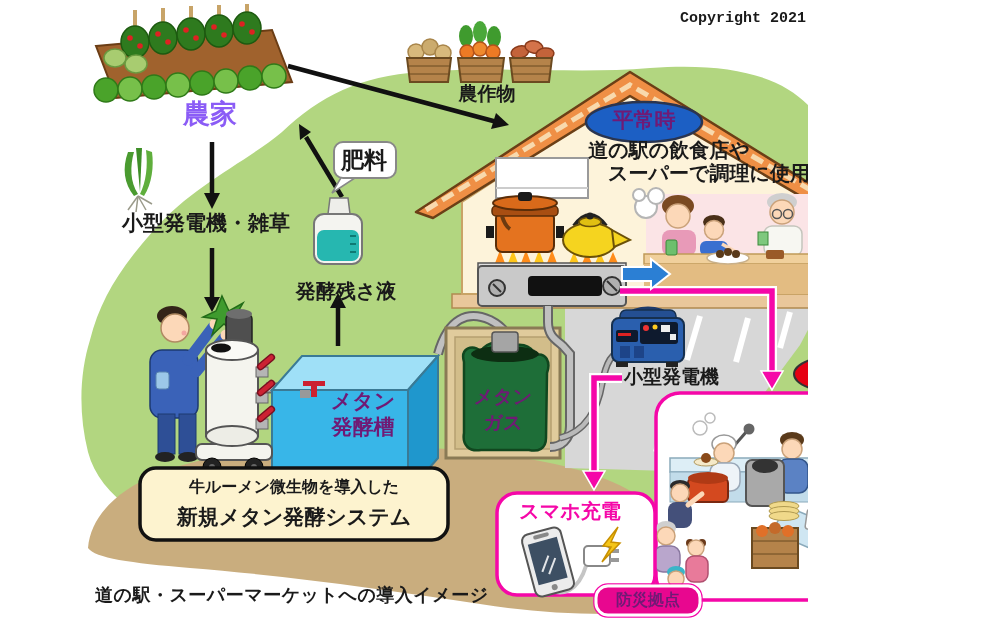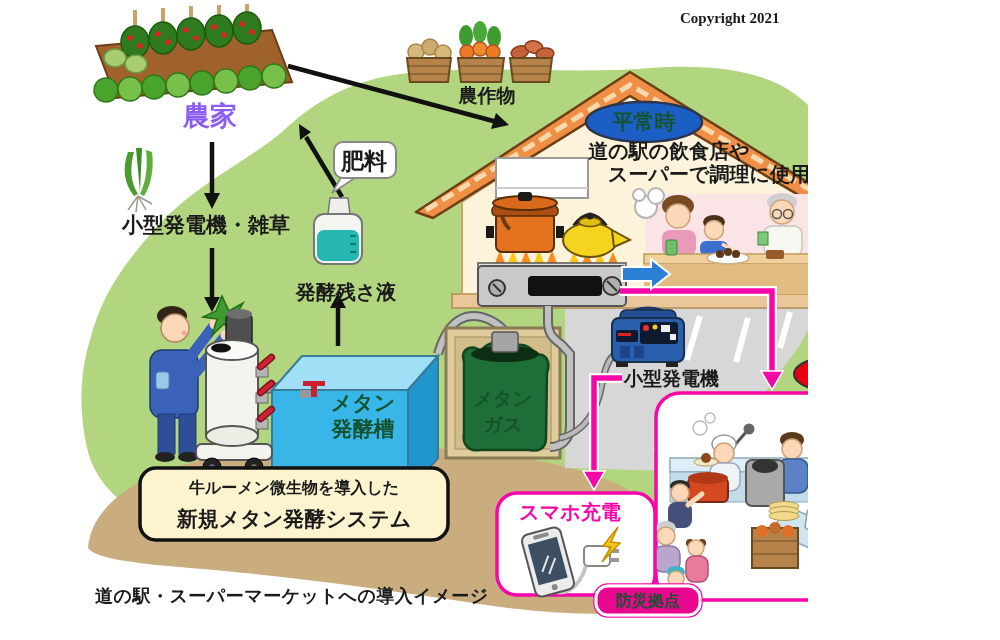--- a/index.html
+++ b/index.html
@@ -1,21 +1,21 @@
 <!DOCTYPE html>
 <html><head>
 <meta charset="utf-8">
 <style>
   html,body{margin:0;padding:0;background:#fff;}
   .stage{position:relative;width:808px;height:640px;background:#fff;overflow:hidden;
-         font-family:Liberation Serif, serif;}
+         font-family:Liberation Mono, monospace;}
   .stage svg{position:absolute;left:0;top:0;}
   .lbl{position:absolute;white-space:nowrap;font-weight:bold;color:#1a1a1a;line-height:1.15;}
   .c{transform:translateX(-50%);}
-  .white{color:#14532d;}
+  .white{color:#701a75;}
   .magenta{color:#f507a8;}
   .blue{color:#8b5cf6;}
 </style>
 </head>
 <body>
 
 <div class="stage">
 <svg width="1000" height="640" viewBox="0 0 1000 640">
 
   <g>

